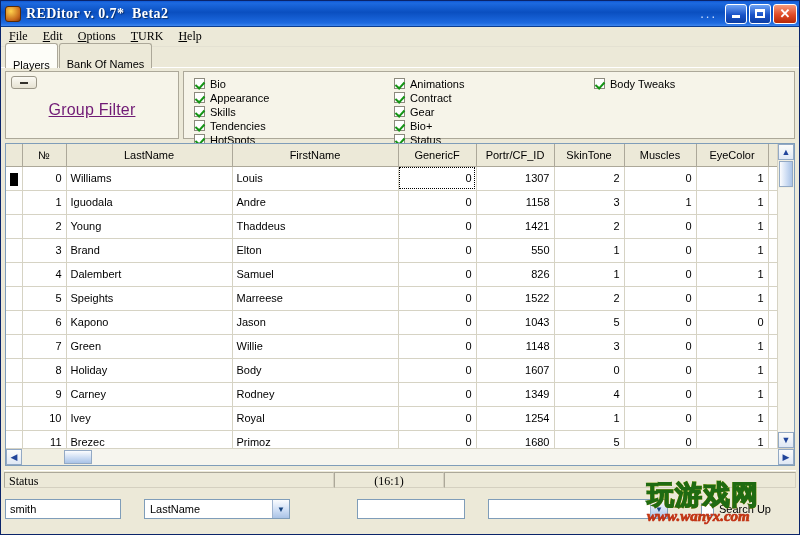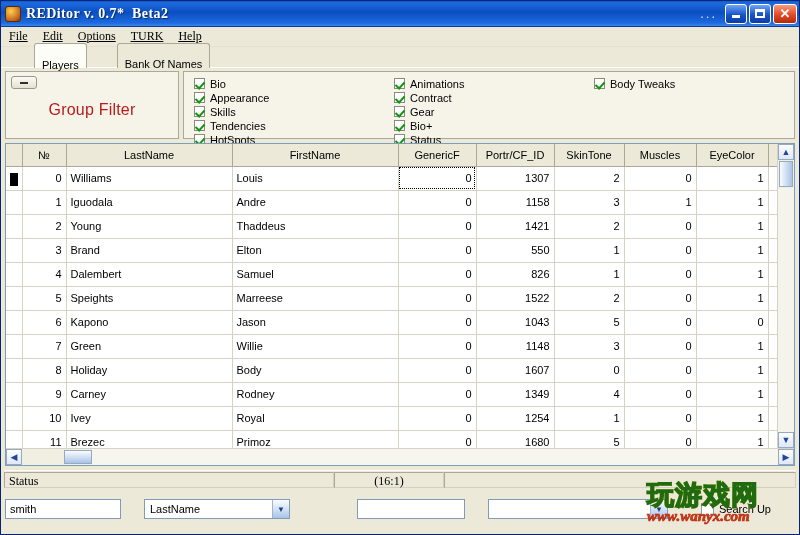--- a/index.html
+++ b/index.html
@@ -94,21 +94,20 @@
     padding-left: 6px;
     border-bottom: 1px solid #e4e1d2;
   }
   .menu-item {
     font-family: "Liberation Serif", serif;
     font-size: 12px;
     padding: 1px 7px 1px 2px;
     margin-right: 6px;
     color: #000;
     white-space: nowrap;
-    text-decoration: underline;
   }
   .menu-item u { text-decoration: underline; }
 
   
   .tabstrip {
     height: 21px;
     background: #ece9d8;
     display: flex;
     align-items: flex-end;
     padding-left: 4px;
@@ -127,21 +126,20 @@
     padding: 12px 7px;
     font-size: 11px;
     border: 1px solid #aca899;
     border-bottom: none;
     border-radius: 3px 3px 0 0;
     background: #ece9d8;
     margin-right: 1px;
     position: relative;
     z-index: 1;
     box-sizing: border-box;
-    margin-left: 29px;
   }
   .tab.active {
     background: #fdfdf8;
     height: 20px;
     line-height: 19px;
     z-index: 3;
   }
 
   
   .panels {
@@ -169,23 +167,24 @@
     width: 26px; height: 13px;
     border: 1px solid #9a9688;
     border-radius: 3px;
     background: linear-gradient(180deg, #fbfaf4, #e6e2d2);
     display: flex; align-items: center; justify-content: center;
     box-sizing: border-box;
   }
   .collapse-btn .dash { width: 8px; height: 2px; background: #33312b; }
   .filter-title {
     font-size: 16px;
-    color: #b91c1c;
+    color: #701a75;
     letter-spacing: .2px;
     margin-top: 10px;
+    text-decoration: underline;
   }
   .panel.filter-right {
     flex: 1 1 auto;
     height: 68px;
     padding: 5px 0 0 10px;
     display: flex;
   }
   .chk-col { width: 200px; }
   .chk-col.wide { width: 200px; }
   .chk-row {

